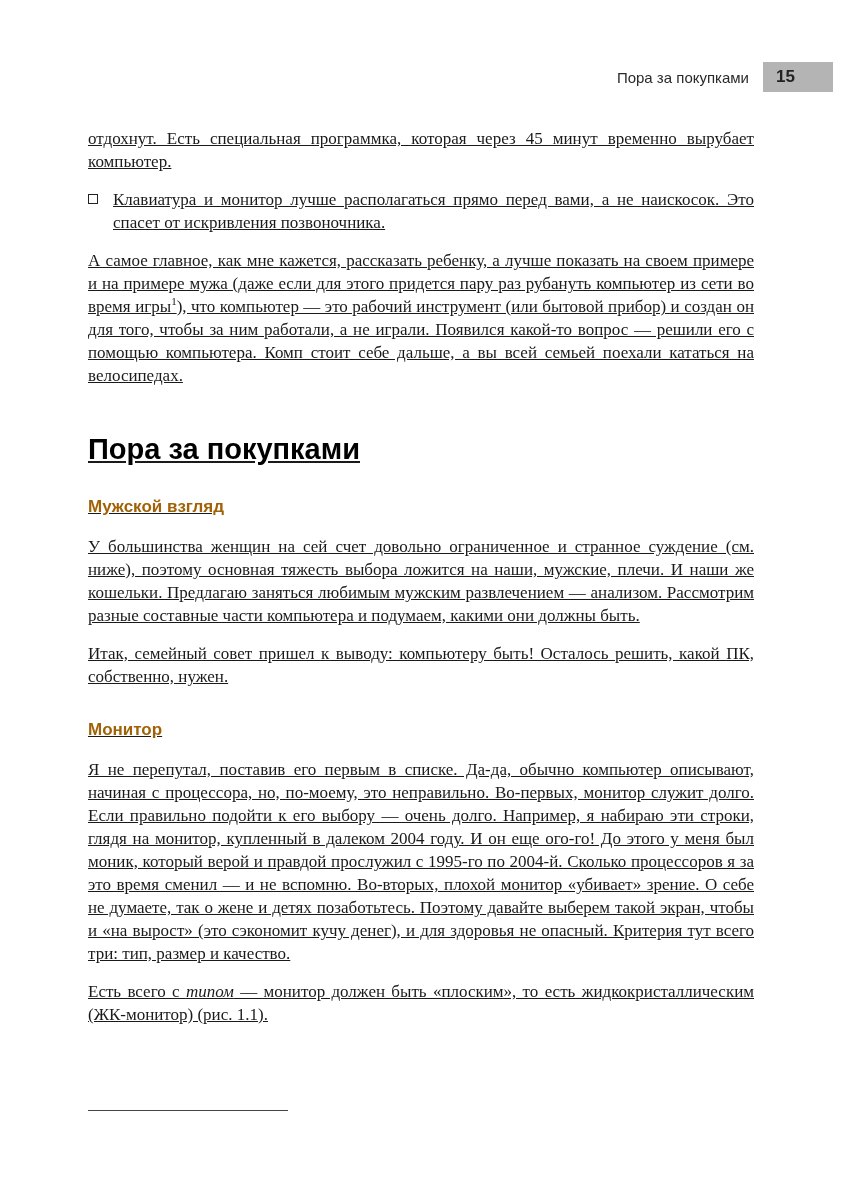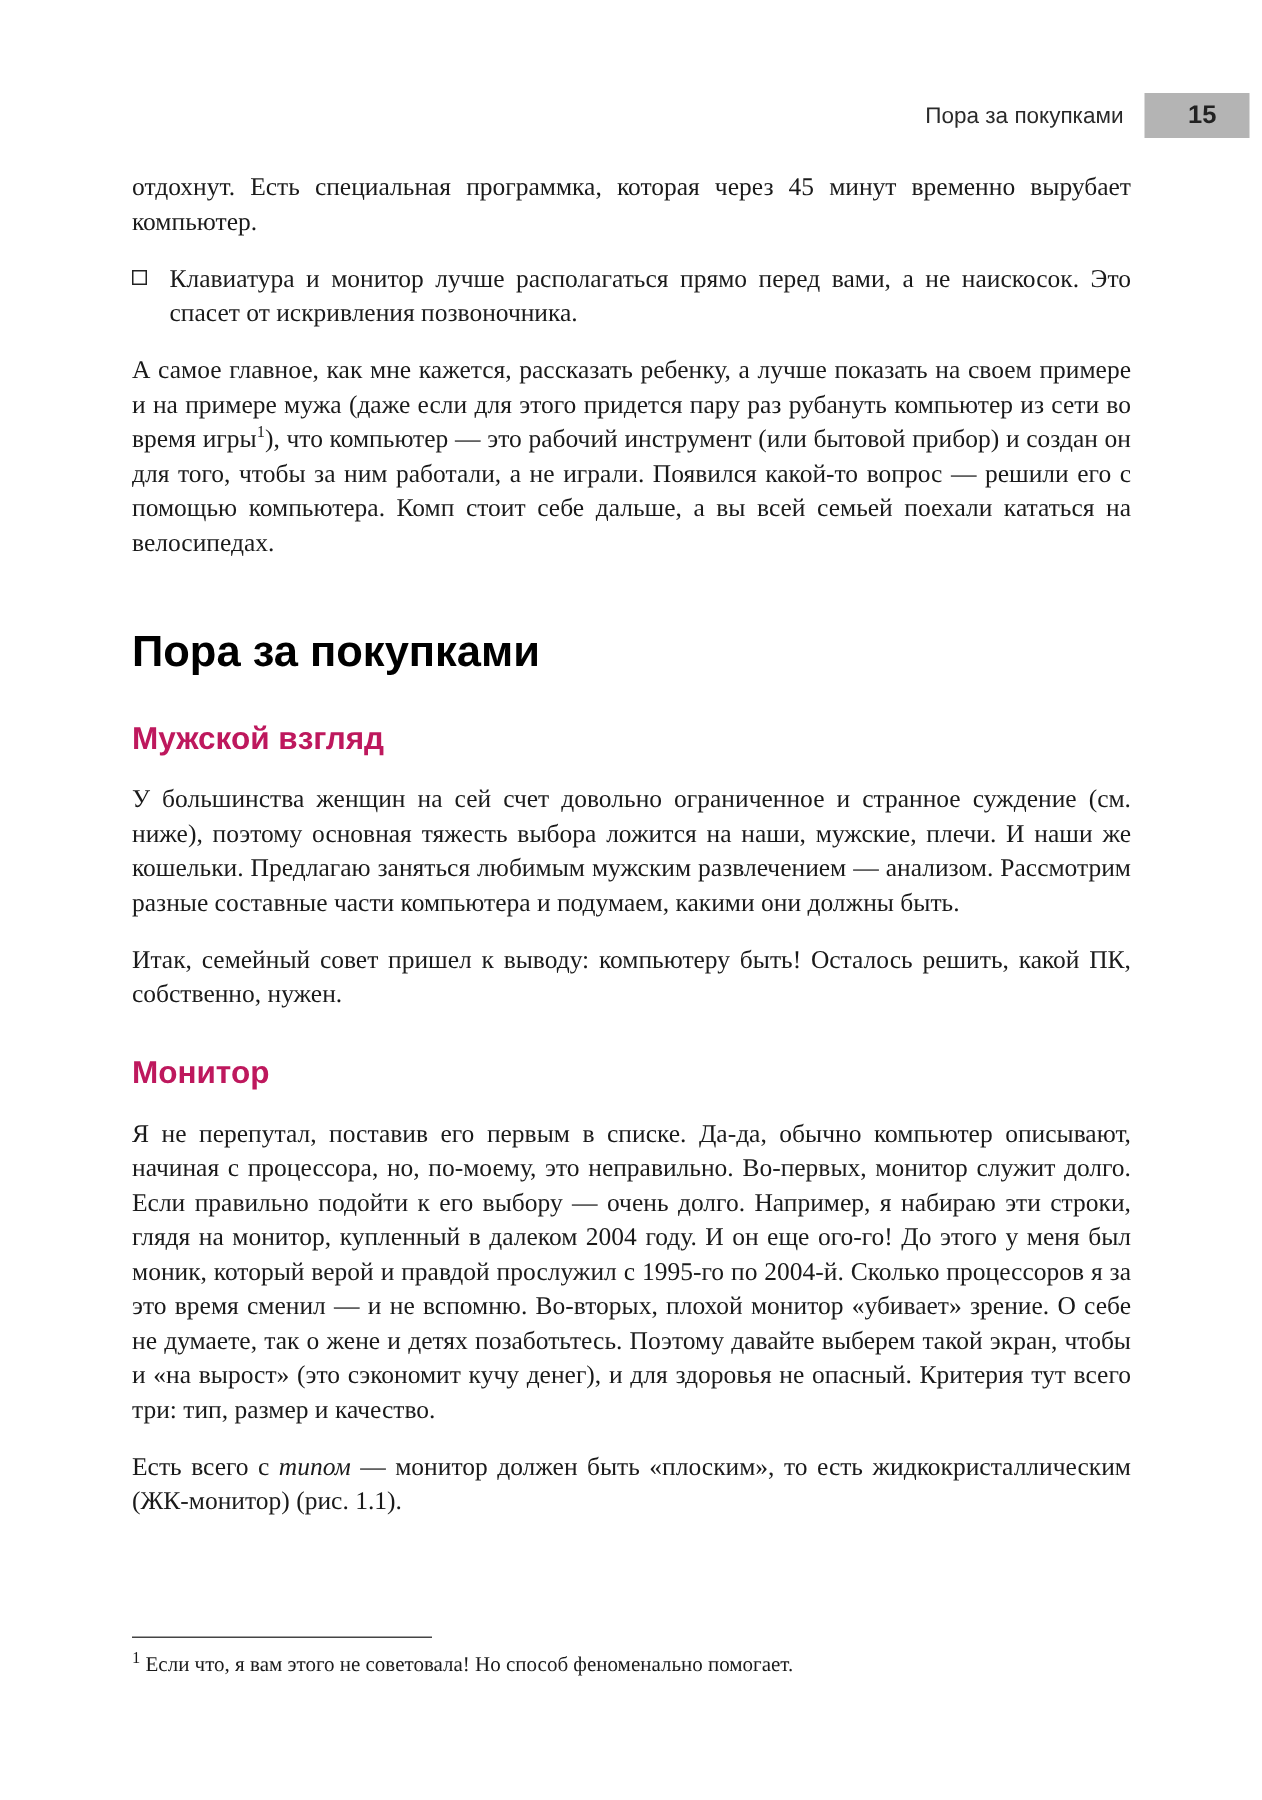--- a/index.html
+++ b/index.html
@@ -37,32 +37,33 @@
     color: #2a2a2a;
     margin-right: 14px;
   }
   .page-number-box {
     width: 70px;
     height: 30px;
     background: #b4b4b4;
     display: flex;
     align-items: center;
     margin-right: 8px;
-    padding-left: 29px;
+    padding-left: 13px;
     font-weight: bold;
     font-size: 17px;
     color: #222222;
   }
 
   
   .content {
     position: absolute;
-    top: 113px;
+    top: 127px;
     left: 88px;
     width: 666px;
+    text-decoration: underline;
   }
   .content p {
     margin: 0 0 15px 0;
     font-size: 17px;
     line-height: 23px;
     text-align: justify;
   }
   .indent { margin-left: 27px; }
 
   .bullet-item {
@@ -87,23 +88,23 @@
   h1 {
     font-family: "Liberation Sans", sans-serif;
     font-size: 29px;
     line-height: 32px;
     color: #000000;
     margin: 46px 0 24px 0;
     font-weight: bold;
   }
   h2 {
     font-family: "Liberation Sans", sans-serif;
-    font-size: 21px;
+    font-size: 17px;
     line-height: 24px;
-    color: #be185d;
+    color: #a16207;
     margin: 30px 0 16px 0;
     font-weight: bold;
   }
 
   
   .footnote {
     position: absolute;
     left: 88px;
     bottom: 80px;
     width: 666px;
@@ -154,16 +155,15 @@
     <h2>Монитор</h2>
 
     <p>Я не перепутал, поставив его первым в списке. Да-да, обычно компьютер описывают, начиная с процессора, но, по-моему, это неправильно. Во-первых, монитор служит долго. Если правильно подойти к его выбору — очень долго. Например, я набираю эти строки, глядя на монитор, купленный в далеком 2004 году. И он еще ого-го! До этого у меня был моник, который верой и правдой прослужил с 1995-го по 2004-й. Сколько процессоров я за это время сменил — и не вспомню. Во-вторых, плохой монитор «убивает» зрение. О себе не думаете, так о жене и детях позаботьтесь. Поэтому давайте выберем такой экран, чтобы и «на вырост» (это сэкономит кучу денег), и для здоровья не опасный. Критерия тут всего три: тип, размер и качество.</p>
 
     <p><span>Есть всего с </span><i>типом</i><span> — монитор должен быть «плоским», то есть жидкокристаллическим (ЖК-монитор) (рис. 1.1).</span></p>
 
   </main>
 
   <footer class="footnote">
     <div class="footnote-rule"></div>
-    <p class="footnote-text"><sup>1</sup><span> Если что, я вам этого не советовала! Но способ феноменально помогает.</span></p>
   </footer>
 
 </div>
 
 </body></html>

